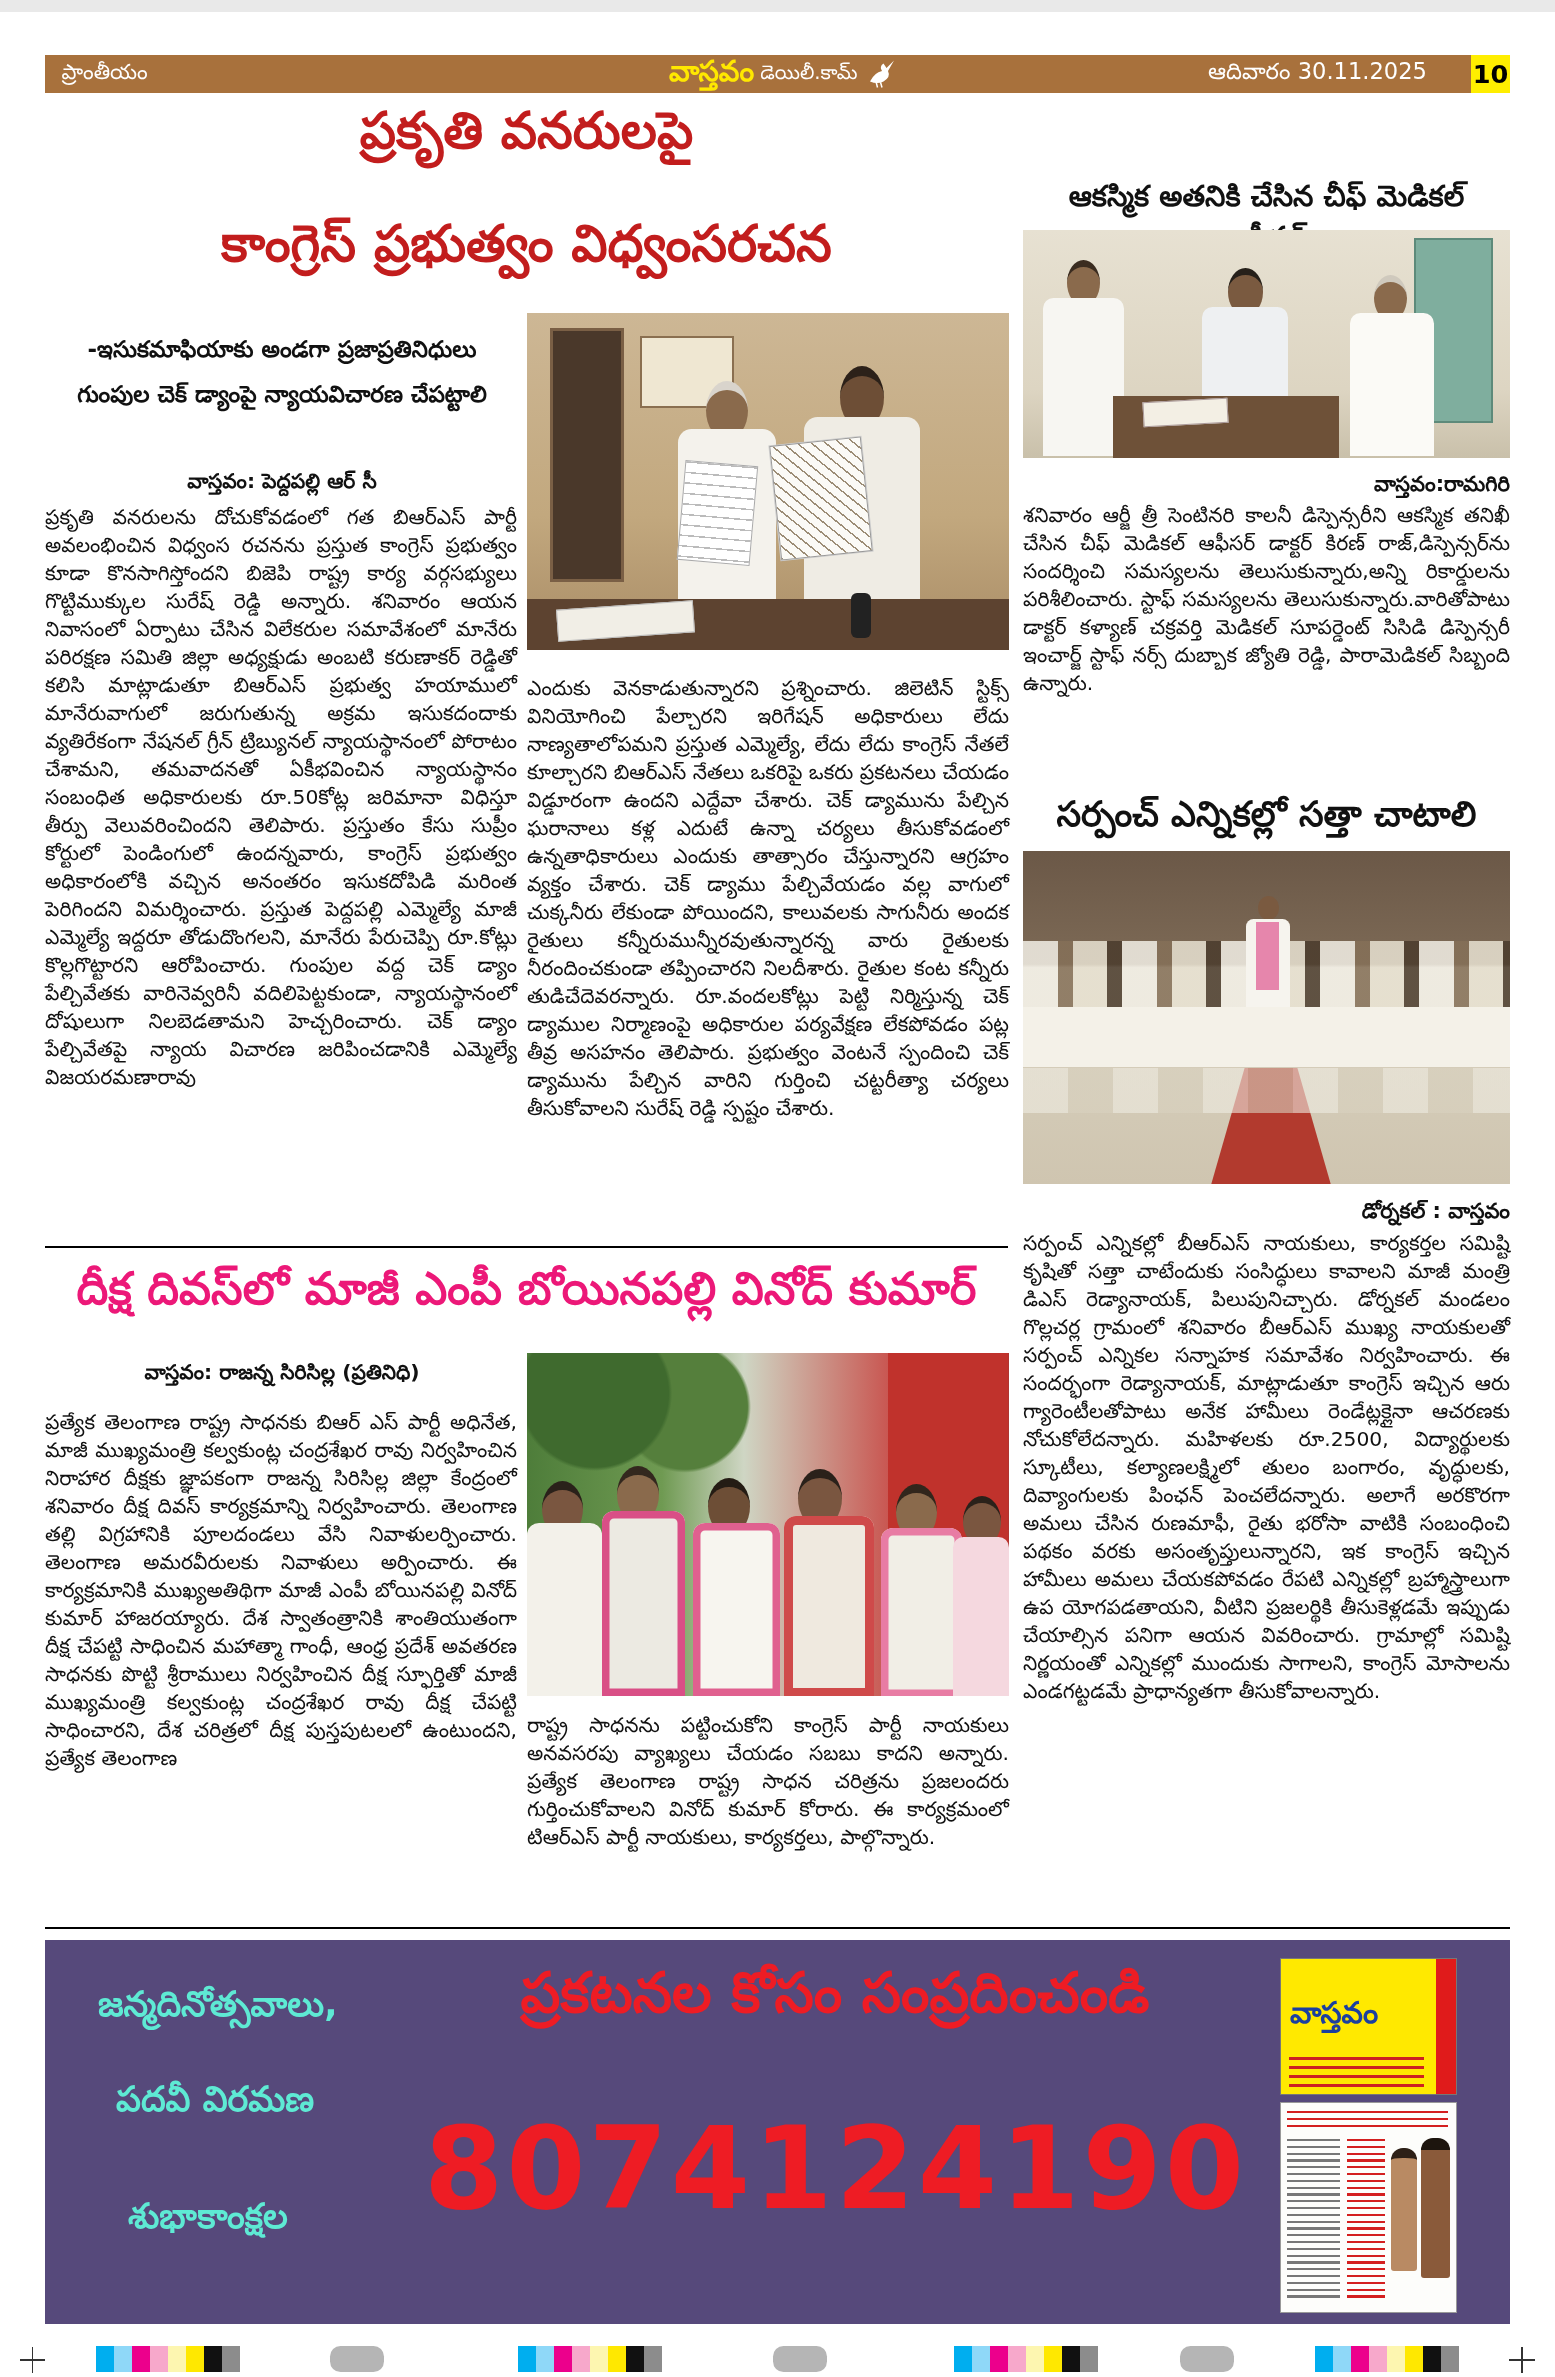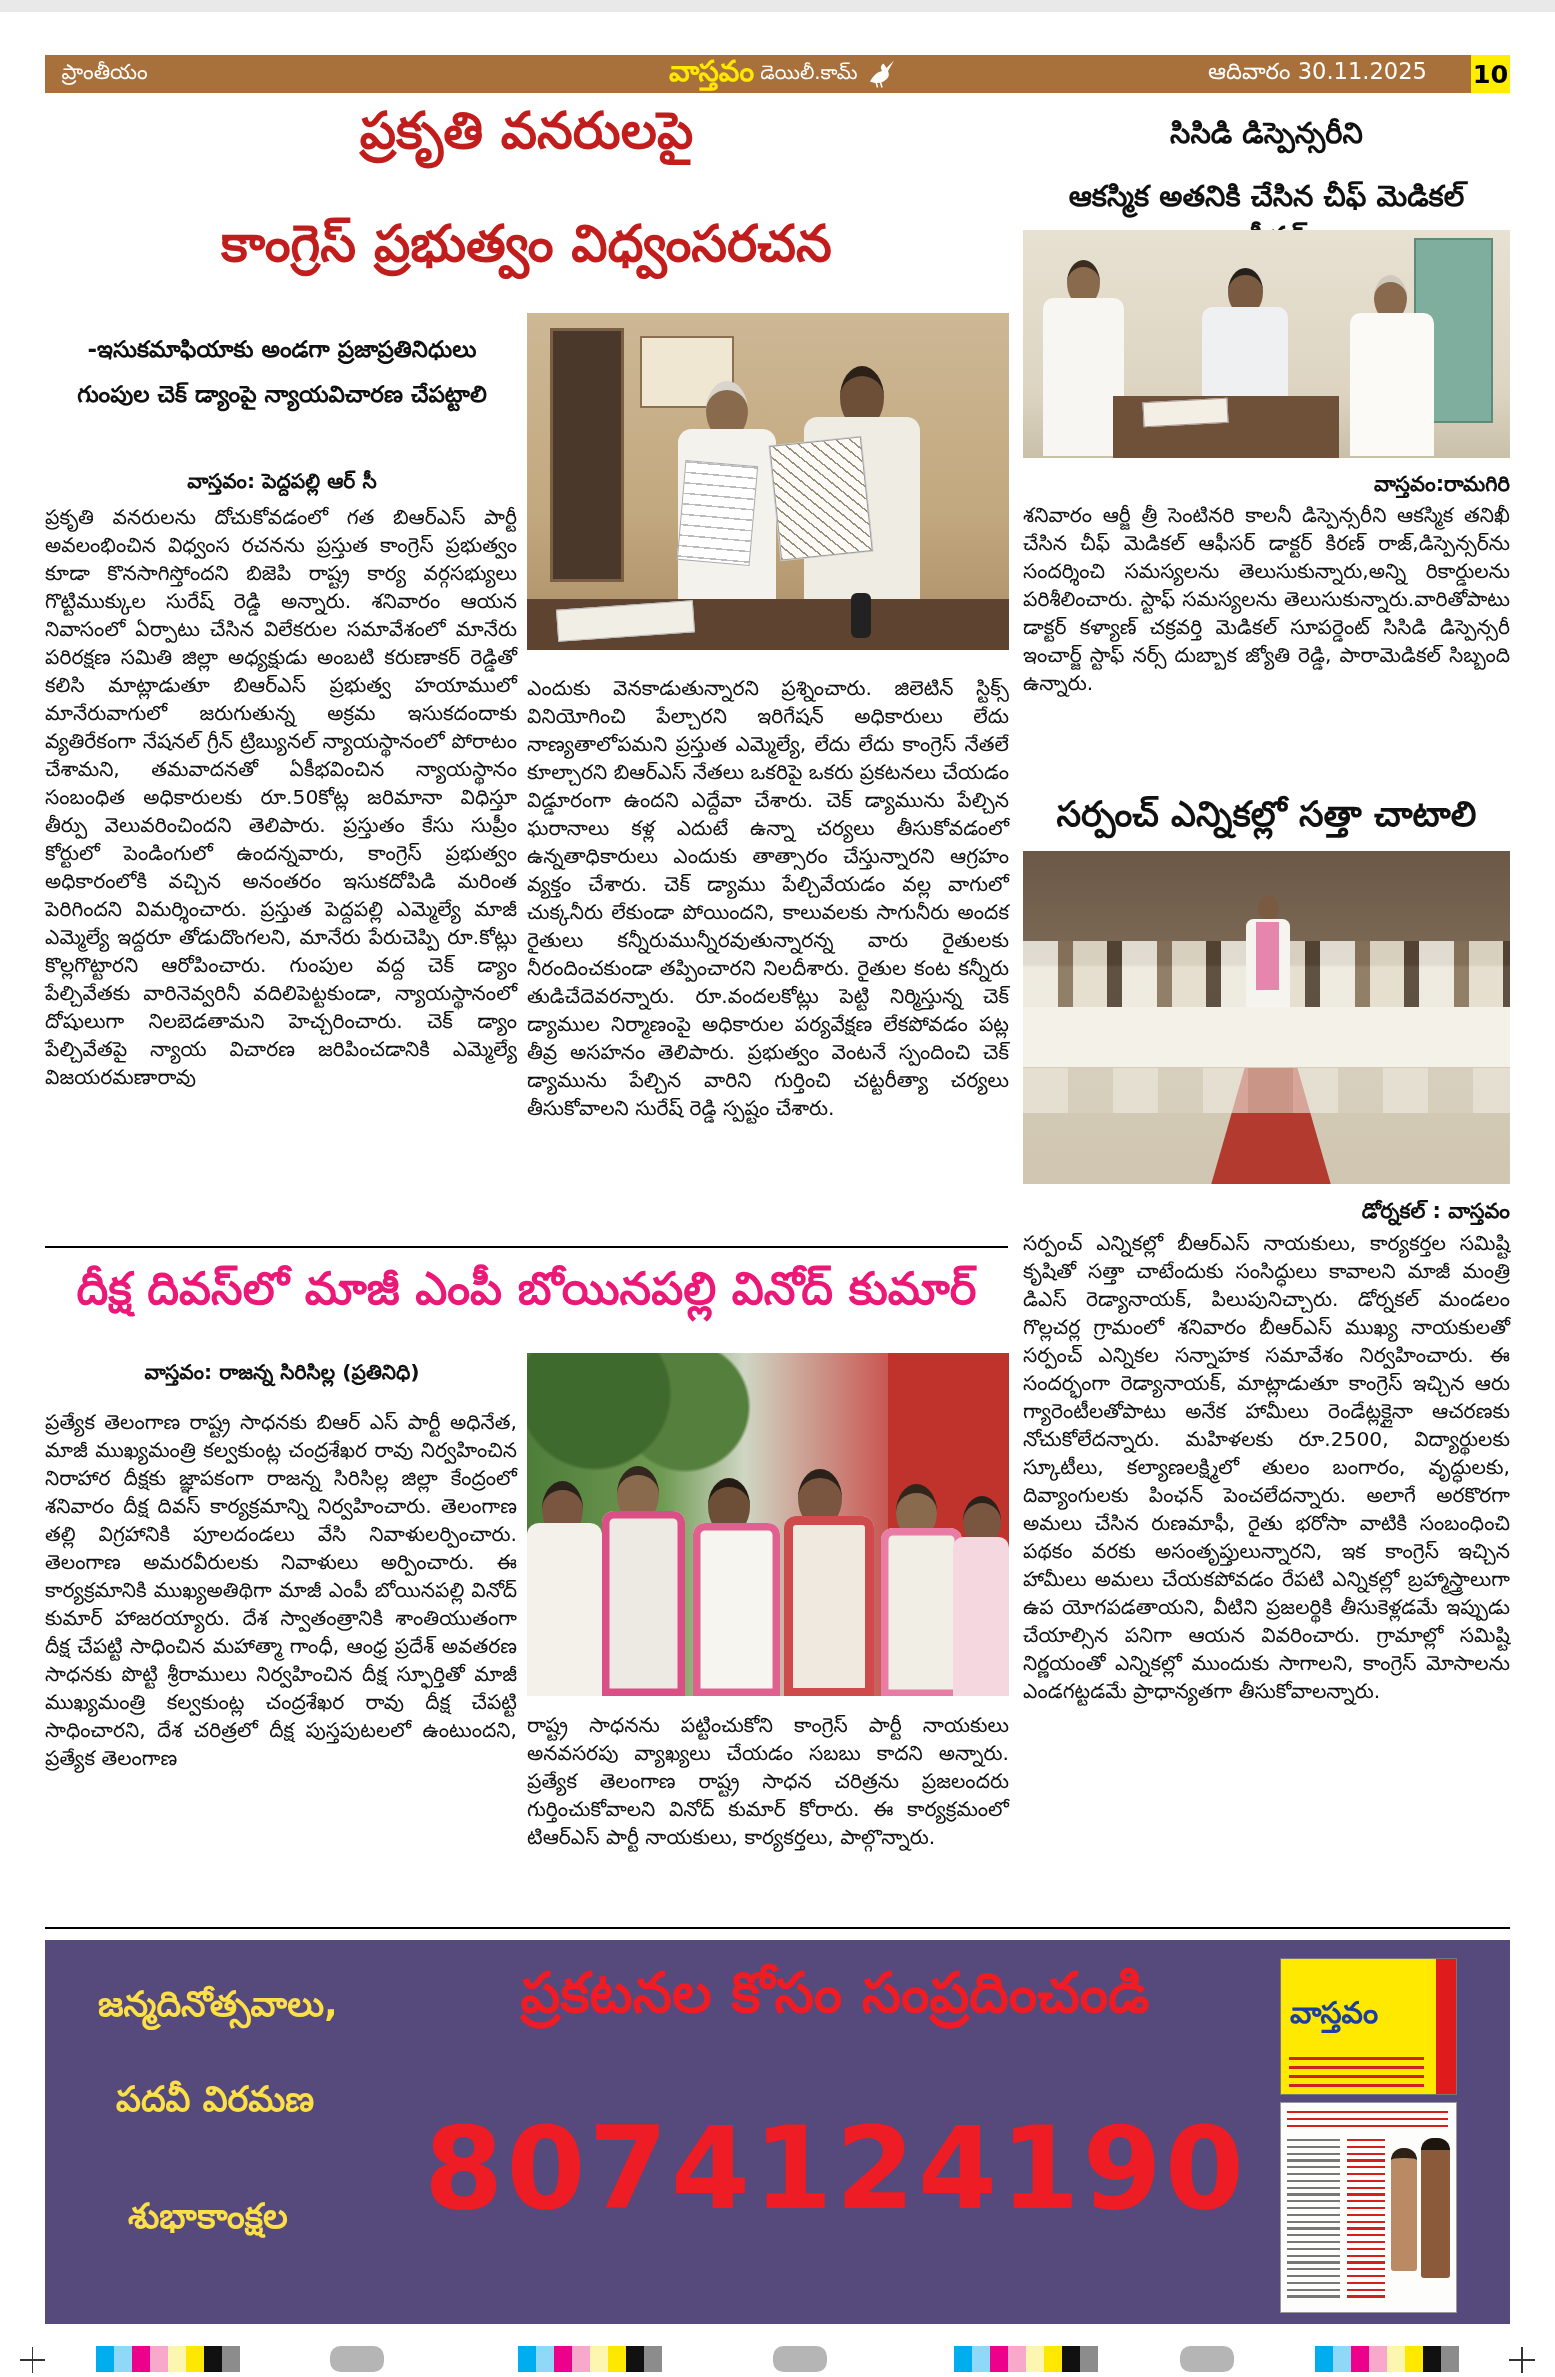--- a/index.html
+++ b/index.html
@@ -27,21 +27,21 @@
   .deck{font-weight:bold;color:#111;font-size:23px;text-align:center;}
   .dateline{font-weight:bold;color:#111;font-size:20.3px;text-align:center;}
   .body{font-size:20.3px;line-height:28px;text-align:justify;color:#111;}
   .caption{font-weight:bold;font-size:21px;text-align:right;color:#111;}
   .rule{border-top:2.3px solid #000;}
   
   .photo{overflow:hidden;position:absolute;}
   .ph{position:absolute;}
   
   .ad{background:var(--ad_purple,#56497b);}
-  .ad-left{color:#fde047;font-weight:bold;font-size:35px;}
+  .ad-left{color:#5eead4;font-weight:bold;font-size:35px;}
   .ad-promo{color:var(--ad_red,#ee1c24);font-weight:bold;font-size:56px;white-space:nowrap;}
   .ad-phone{color:var(--ad_red,#ee1c24);font-weight:bold;font-size:114px;letter-spacing:3px;white-space:nowrap;}
   .thumb-mast{background:#ffe900;border:0.8px solid #777;}
   .thumb-mast .t-brand{color:#1b3fa0;font-weight:bold;font-size:30px;position:absolute;left:9px;top:36px;}
   .thumb-page{background:#fdfdfb;border:0.8px solid #999;}
   .tline{position:absolute;background:repeating-linear-gradient(#777 0 2.3px,transparent 2.3px 6.8px);}
   .tline-red{position:absolute;background:repeating-linear-gradient(#d41f1f 0 2.3px,transparent 2.3px 6.8px);}
   
   .cmyk{display:flex;}
   .cmyk span{width:18px;height:25.6px;display:block;}
@@ -90,21 +90,20 @@
     <div class="ph" style="left:248px;top:128px;width:90px;height:113px;background:#fbfaf6;border:1.5px solid #999;transform:rotate(-6deg);box-shadow:0 0 0 0.8px #ccc;background-image:repeating-linear-gradient(45deg,#9c8d76 0 1.5px,transparent 1.5px 9px);"></div>
     <div class="ph" style="left:154px;top:150px;width:71px;height:98px;background:#ffffff;border:1.5px solid #aaa;transform:rotate(5deg);background-image:repeating-linear-gradient(#bbb 0 1.5px,transparent 1.5px 10.5px);"></div>
     <div class="ph" style="left:0;top:286px;width:482px;height:51px;background:#5d4330;"></div>
     <div class="ph" style="left:30px;top:292px;width:135px;height:30px;background:#f1eee6;transform:rotate(-4deg);border:0.8px solid #bbb;"></div>
     <div class="ph" style="left:324px;top:280px;width:19.6px;height:45px;background:#222;border-radius:6px;"></div>
   </div>
 
   <div class="abs body" style="left:45px;top:491px;width:472px;height:721px;">ప్రకృతి వనరులను దోచుకోవడంలో గత బిఆర్ఎస్ పార్టీ అవలంభించిన విధ్వంస రచనను ప్రస్తుత కాంగ్రెస్ ప్రభుత్వం కూడా కొనసాగిస్తోందని బిజెపి రాష్ట్ర కార్య వర్గసభ్యులు గొట్టిముక్కుల సురేష్ రెడ్డి అన్నారు. శనివారం ఆయన నివాసంలో ఏర్పాటు చేసిన విలేకరుల సమావేశంలో మానేరు పరిరక్షణ సమితి జిల్లా అధ్యక్షుడు అంబటి కరుణాకర్ రెడ్డితో కలిసి మాట్లాడుతూ బిఆర్ఎస్ ప్రభుత్వ హయాములో మానేరువాగులో జరుగుతున్న అక్రమ ఇసుకదందాకు వ్యతిరేకంగా నేషనల్ గ్రీన్ ట్రిబ్యునల్ న్యాయస్థానంలో పోరాటం చేశామని, తమవాదనతో ఏకీభవించిన న్యాయస్థానం సంబంధిత అధికారులకు రూ.50కోట్ల జరిమానా విధిస్తూ తీర్పు వెలువరించిందని తెలిపారు. ప్రస్తుతం కేసు సుప్రీం కోర్టులో పెండింగులో ఉందన్నవారు, కాంగ్రెస్ ప్రభుత్వం అధికారంలోకి వచ్చిన అనంతరం ఇసుకదోపిడి మరింత పెరిగిందని విమర్శించారు. ప్రస్తుత పెద్దపల్లి ఎమ్మెల్యే మాజీ ఎమ్మెల్యే ఇద్దరూ తోడుదొంగలని, మానేరు పేరుచెప్పి రూ.కోట్లు కొల్లగొట్టారని ఆరోపించారు. గుంపుల వద్ద చెక్ డ్యాం పేల్చివేతకు వారినెవ్వరినీ వదిలిపెట్టకుండా, న్యాయస్థానంలో దోషులుగా నిలబెడతామని హెచ్చరించారు. చెక్ డ్యాం పేల్చివేతపై న్యాయ విచారణ జరిపించడానికి ఎమ్మెల్యే విజయరమణారావు</div>
   <div class="abs body" style="left:527px;top:662px;width:482px;height:549px;">ఎందుకు వెనకాడుతున్నారని ప్రశ్నించారు. జిలెటిన్ స్టిక్స్ వినియోగించి పేల్చారని ఇరిగేషన్ అధికారులు లేదు నాణ్యతాలోపమని ప్రస్తుత ఎమ్మెల్యే, లేదు లేదు కాంగ్రెస్ నేతలే కూల్చారని బిఆర్ఎస్ నేతలు ఒకరిపై ఒకరు ప్రకటనలు చేయడం విడ్డూరంగా ఉందని ఎద్దేవా చేశారు. చెక్ డ్యామును పేల్చిన ఘరానాలు కళ్ల ఎదుటే ఉన్నా చర్యలు తీసుకోవడంలో ఉన్నతాధికారులు ఎందుకు తాత్సారం చేస్తున్నారని ఆగ్రహం వ్యక్తం చేశారు. చెక్ డ్యాము పేల్చివేయడం వల్ల వాగులో చుక్కనీరు లేకుండా పోయిందని, కాలువలకు సాగునీరు అందక రైతులు కన్నీరుమున్నీరవుతున్నారన్న వారు రైతులకు నీరందించకుండా తప్పించారని నిలదీశారు. రైతుల కంట కన్నీరు తుడిచేదెవరన్నారు. రూ.వందలకోట్లు పెట్టి నిర్మిస్తున్న చెక్ డ్యాముల నిర్మాణంపై అధికారుల పర్యవేక్షణ లేకపోవడం పట్ల తీవ్ర అసహనం తెలిపారు. ప్రభుత్వం వెంటనే స్పందించి చెక్ డ్యామును పేల్చిన వారిని గుర్తించి చట్టరీత్యా చర్యలు తీసుకోవాలని సురేష్ రెడ్డి స్పష్టం చేశారు.</div>
 
-  <div class="abs" style="left:1023px;top:104px;width:487px;font-size:29px;font-weight:bold;text-align:center;color:#111;">సిసిడి డిస్పెన్సరీని</div>
   <div class="abs" style="left:1023px;top:167px;width:487px;font-size:29px;font-weight:bold;text-align:center;color:#111;">ఆకస్మిక అతనికి చేసిన చీఫ్ మెడికల్ ఆఫీసర్</div>
 
   <div class="photo" style="left:1023px;top:218px;width:487px;height:228px;background:linear-gradient(180deg,#e7e1d2 0%,#ddd5c2 70%,#c9c0aa 100%);">
     <div class="ph" style="left:391px;top:7.5px;width:75px;height:181px;background:#7fae9e;border:2.3px solid #5d8a7a;"></div>
     <div class="ph" style="left:15px;top:30px;width:90px;height:196px;">
       <div style="position:absolute;left:29px;top:0;width:33px;height:39px;border-radius:50%;background:#8a6a4c;border-top:7.5px solid #3a2c20;"></div>
       <div style="position:absolute;left:4.5px;top:38px;width:81px;height:158px;background:#f7f6f2;border-radius:10.5px 10.5px 0 0;"></div>
     </div>
     <div class="ph" style="left:173px;top:38px;width:98px;height:188px;">
       <div style="position:absolute;left:32px;top:0;width:35px;height:41px;border-radius:50%;background:#7a5a40;border-top:7.5px solid #26201a;"></div>

